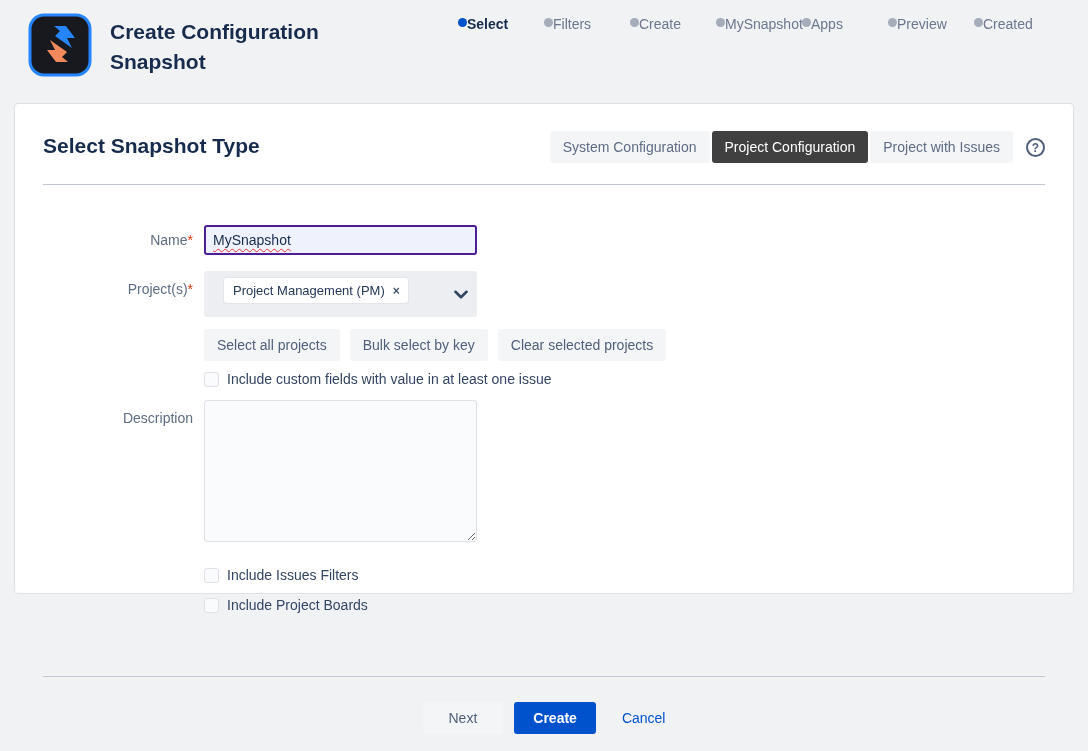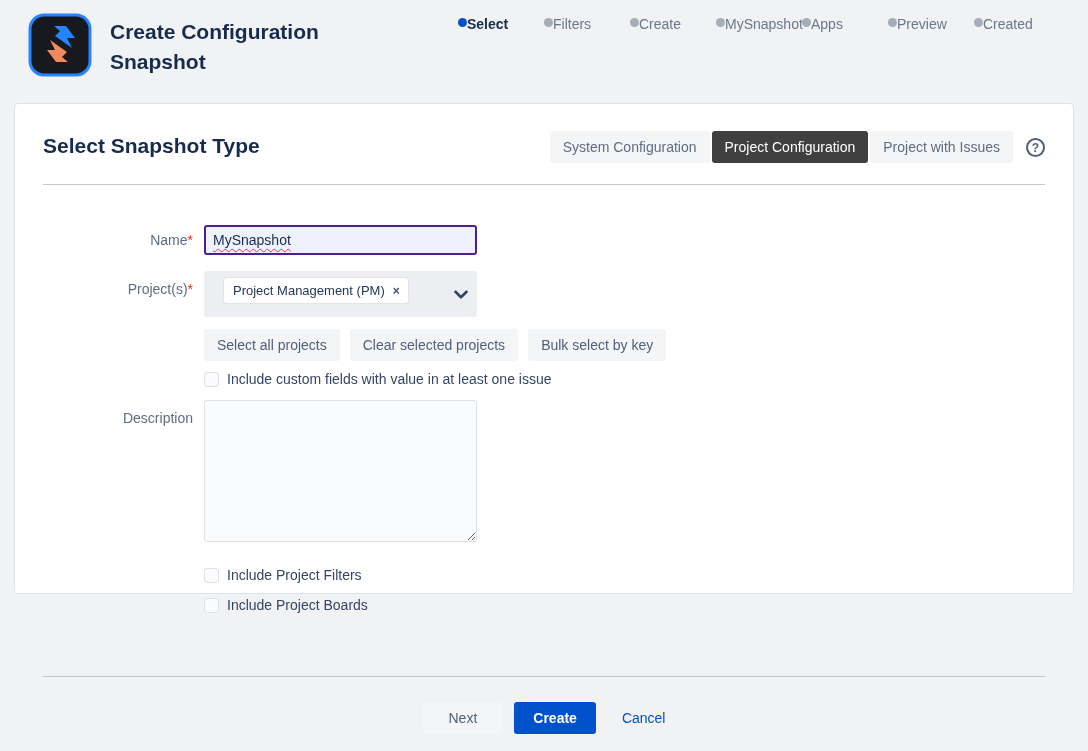--- a/index.html
+++ b/index.html
@@ -336,39 +336,39 @@
           </span>
           <svg class="chevron" viewBox="0 0 14 9">
             <polyline points="1.5,1.5 7,7 12.5,1.5" fill="none" stroke="#344563" stroke-width="2.6" stroke-linecap="round" stroke-linejoin="round"></polyline>
           </svg>
         </div>
       </div>
     </div>
 
     <div class="btn-row">
       <button class="btn">Select all projects</button>
+      <button class="btn">Bulk select by key</button>
       <button class="btn">Clear selected projects</button>
-      <button class="btn">Bulk select by key</button>
     </div>
 
     <div class="check-row first">
       <span class="checkbox"></span>
       <span class="check-label">Include custom fields with value in at least one issue</span>
     </div>
 
     <div class="frow desc-row">
       <div class="flabel desc-row-label">Description</div>
       <div class="fcol">
         <textarea class="desc-box" spellcheck="false" style=""></textarea>
       </div>
     </div>
 
     <div class="check-row check-filters">
       <span class="checkbox"></span>
-      <span class="check-label">Include Project Filters</span>
+      <span class="check-label">Include Issues Filters</span>
     </div>
     <div class="check-row check-boards">
       <span class="checkbox"></span>
       <span class="check-label">Include Project Boards</span>
     </div>
 
   </div>
 
   <hr class="divider footer-divider">
 

